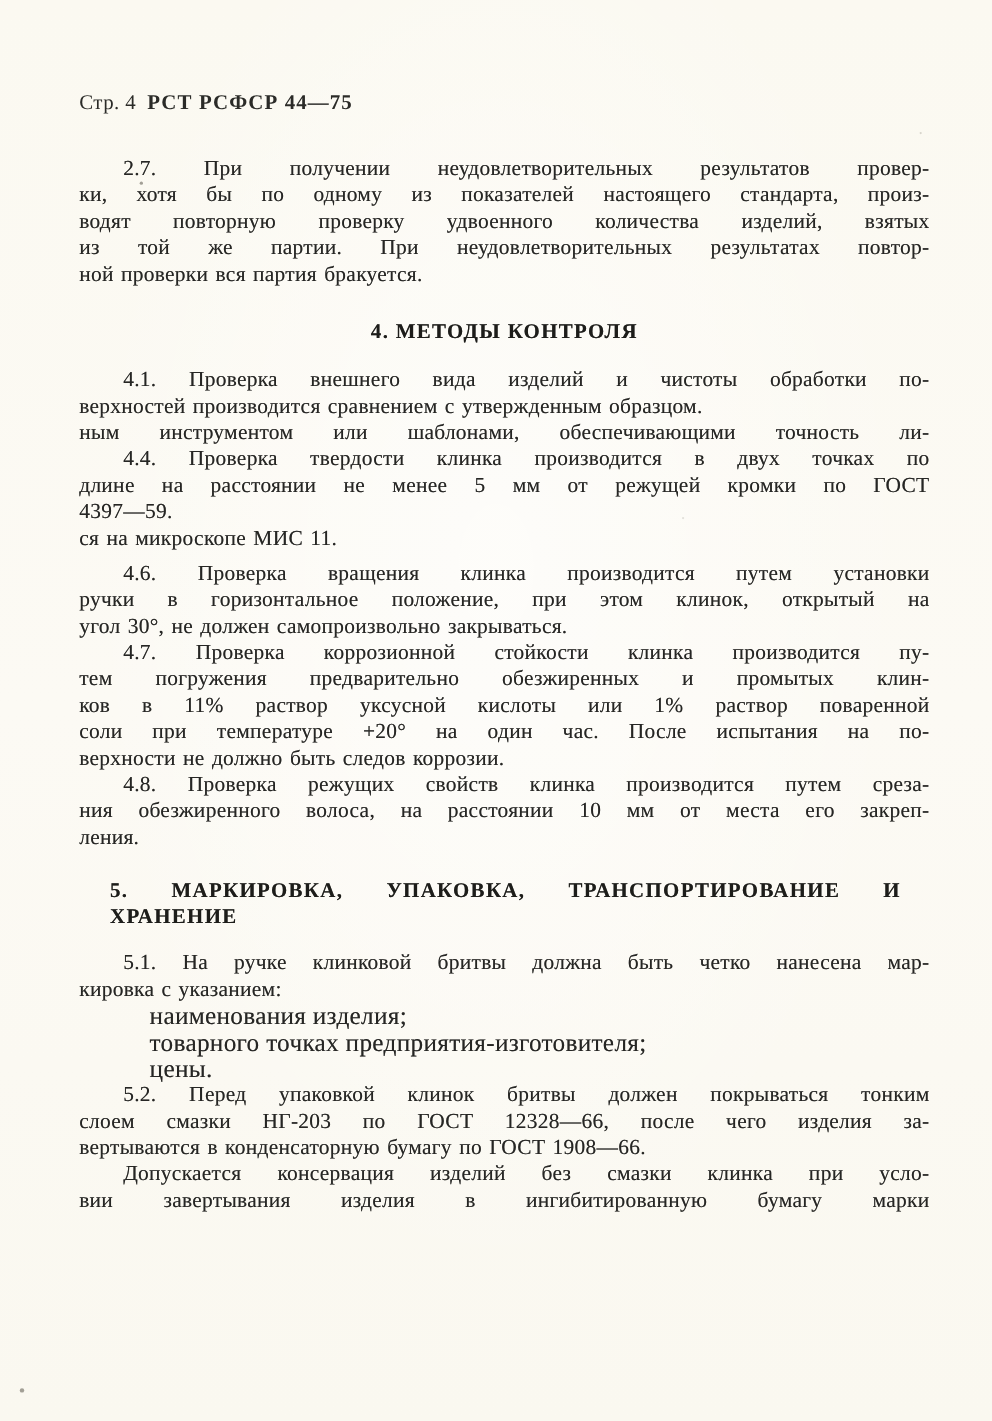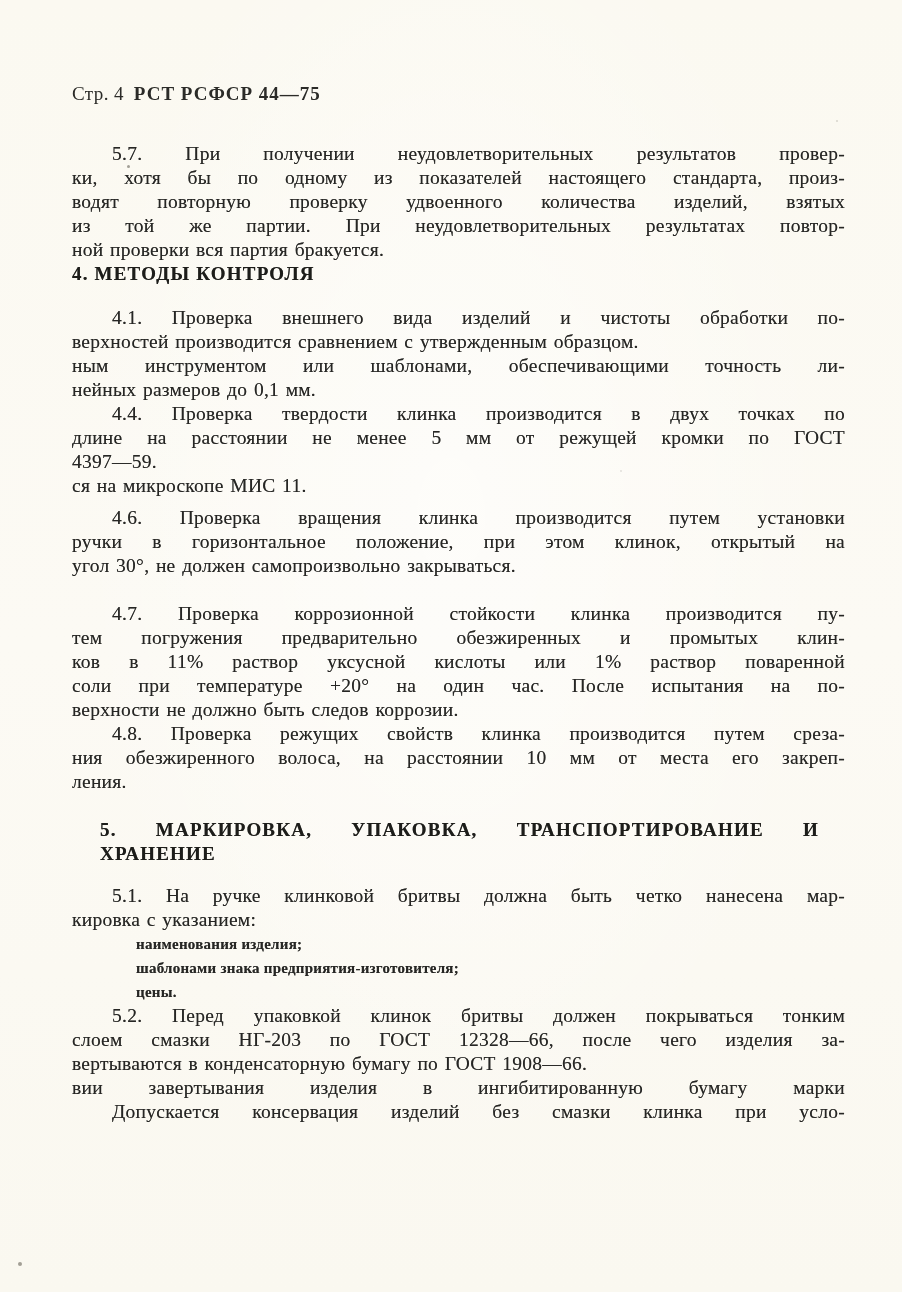--- a/index.html
+++ b/index.html
@@ -46,39 +46,38 @@
     text-align: justify;
     text-align-last: justify;
     letter-spacing: 0.25px;
     word-spacing: 1.5px;
     text-shadow: 0 0 0.45px rgba(30,30,28,0.5);
     white-space: nowrap;
   }
   .txt-line.first { text-indent: 40px; }
   .txt-line.last  { text-align-last: left; white-space: normal; }
   .list-line {
-    font-size: 15px;
+    font-size: 23px;
     line-height: 24px;
     padding-left: 64px;
     letter-spacing: 0.25px;
     text-shadow: 0 0 0.45px rgba(30,30,28,0.5);
-    font-weight: bold;
   }
   .heading {
     font-weight: bold;
     font-size: 19px;
     line-height: 24px;
     color: #1d1d1a;
     letter-spacing: 1.2px;
     text-shadow: 0 0 0.5px rgba(20,20,18,0.6);
   }
   
-  .block-1  { margin-bottom: 20px; text-align: left; }
+  .block-1  { margin-top: 28px; margin-bottom: 20px; text-align: center; }
   .block-7  { margin-top: 8px; }
-  .block-8  { margin-top: 24px; }
+  .block-8  { margin-top: 0; }
   .block-10 { margin-top: 24px; margin-bottom: 18px;
               text-align: justify; text-align-last: justify;
               padding: 0 26px 0 28px; word-spacing: 6px; }
   .specks { position: absolute; left: 0; top: 0; width: 1px; height: 1px; }
   .speck {
     position: absolute;
     border-radius: 50%;
     background: rgba(90,85,75,0.55);
   }
 </style>
@@ -92,34 +91,33 @@
     <span class="speck" style="left:836px; top:120px; width:2px; height:2px; opacity:.4;"></span>
     <span class="speck" style="left:620px; top:470px; width:2px; height:2px; opacity:.3;"></span>
   </div>
 
   <div class="inner">
     <div class="running-header">
       <span>Стр. 4</span><span class="std">РСТ РСФСР 44—75</span>
     </div>
     <div id="content">
         <div class="block block-0">
-          <div class="txt-line first">5.7. При получении неудовлетворительных результатов провер-</div>
+          <div class="txt-line first">2.7. При получении неудовлетворительных результатов провер-</div>
           <div class="txt-line">ки, хотя бы по одному из показателей настоящего стандарта, произ-</div>
           <div class="txt-line">водят повторную проверку удвоенного количества изделий, взятых</div>
           <div class="txt-line">из той же партии. При неудовлетворительных результатах повтор-</div>
           <div class="txt-line last">ной проверки вся партия бракуется.</div>
         </div>
         <div class="block block-1 heading">4. МЕТОДЫ КОНТРОЛЯ</div>
         <div class="block block-2">
           <div class="txt-line first">4.1. Проверка внешнего вида  изделий и чистоты  обработки по-</div>
           <div class="txt-line last">верхностей производится сравнением с утвержденным образцом.</div>
         </div>
         <div class="block block-3">
           <div class="txt-line">ным инструментом или шаблонами, обеспечивающими  точность ли-</div>
-          <div class="txt-line last">нейных размеров до 0,1 мм.</div>
         </div>
         <div class="block block-5">
           <div class="txt-line first">4.4. Проверка твердости клинка производится в двух точках по</div>
           <div class="txt-line">длине на расстоянии не менее 5 мм от режущей  кромки по ГОСТ</div>
           <div class="txt-line last">4397—59.</div>
         </div>
         <div class="block block-6">
           <div class="txt-line last">ся на микроскопе МИС 11.</div>
         </div>
         <div class="block block-7">
@@ -139,27 +137,27 @@
           <div class="txt-line">ния обезжиренного волоса, на расстоянии 10 мм от места его закреп-</div>
           <div class="txt-line last">ления.</div>
         </div>
         <div class="block block-10 heading">5. МАРКИРОВКА, УПАКОВКА, ТРАНСПОРТИРОВАНИЕ И ХРАНЕНИЕ</div>
         <div class="block block-11">
           <div class="txt-line first">5.1. На ручке клинковой бритвы должна быть четко нанесена мар-</div>
           <div class="txt-line last">кировка с указанием:</div>
         </div>
         <div class="block block-12">
           <div class="list-line">наименования изделия;</div>
-          <div class="list-line">шаблонами знака предприятия-изготовителя;</div>
+          <div class="list-line">товарного точках предприятия-изготовителя;</div>
           <div class="list-line">цены.</div>
         </div>
         <div class="block block-13">
           <div class="txt-line first">5.2. Перед упаковкой клинок бритвы должен покрываться тонким</div>
           <div class="txt-line">слоем смазки НГ-203 по ГОСТ 12328—66, после чего изделия за-</div>
           <div class="txt-line last">вертываются в конденсаторную бумагу по ГОСТ 1908—66.</div>
         </div>
         <div class="block block-14">
+          <div class="txt-line first">Допускается консервация изделий без смазки клинка при усло-</div>
           <div class="txt-line">вии  завертывания  изделия в ингибитированную  бумагу  марки</div>
-          <div class="txt-line first">Допускается консервация изделий без смазки клинка при усло-</div>
         </div>
       </div>
   </div>
 </div>
 
 </body></html>

